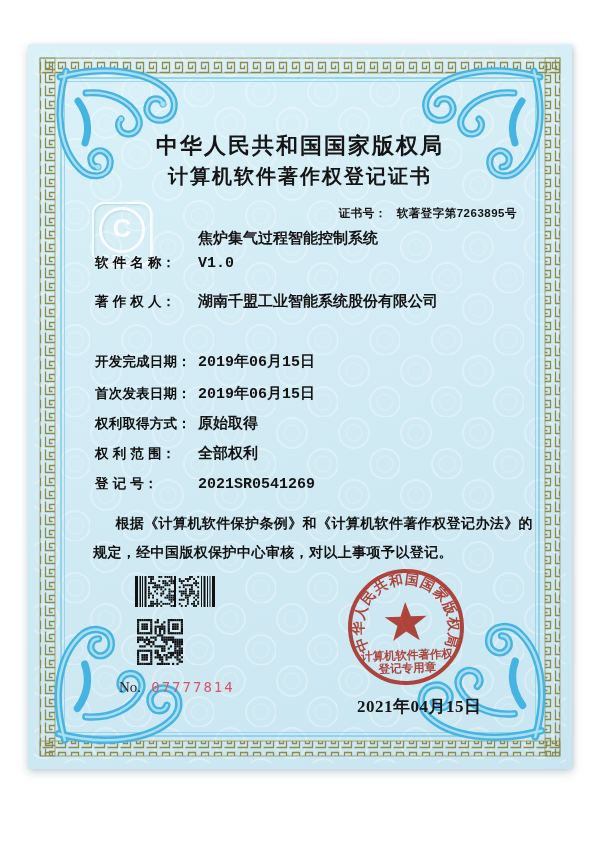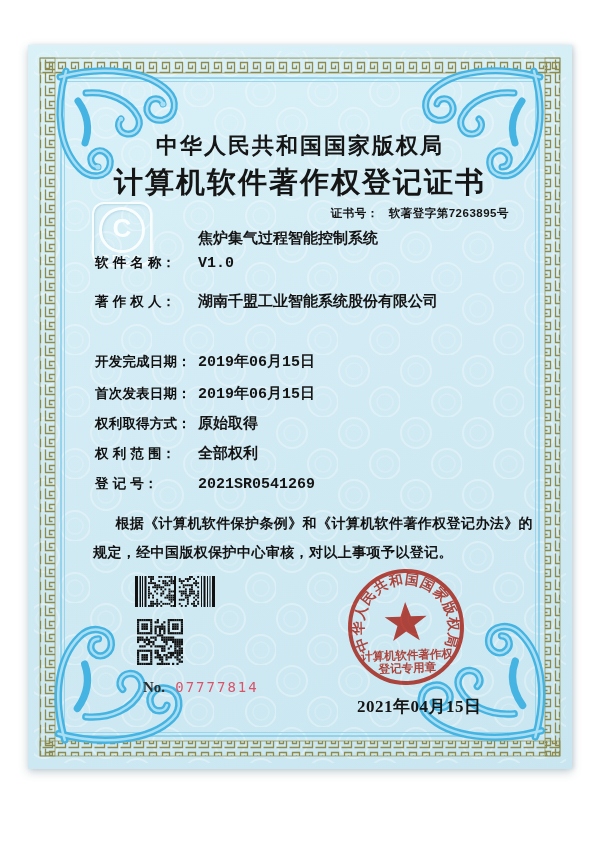--- a/index.html
+++ b/index.html
@@ -7,37 +7,37 @@
         font-family:"Liberation Sans",sans-serif;color:var(--ink,#151515);}
   .paper{position:absolute;left:28px;top:45px;width:544px;height:724px;
          background:linear-gradient(160deg,#daf1f8 0%,var(--paper,#d2ebf4) 45%,#c9e6f0 100%);
          box-shadow:0 3px 9px rgba(50,85,105,.28),2px 0 4px rgba(50,85,105,.12);}
   .abs{position:absolute;}
   svg{display:block;}
   
   .title1{left:0;right:0;top:86px;text-align:center;font-family:"Liberation Serif",serif;
           font-weight:700;font-size:22px;letter-spacing:2px;}
   .title2{left:0;right:0;top:118px;text-align:center;font-family:"Liberation Serif",serif;
-          font-weight:700;font-size:29px;letter-spacing:2px;}
-  .certno{top:161px;right:63px;font-weight:700;font-size:11.5px;letter-spacing:.5px;}
+          font-weight:700;font-size:20px;letter-spacing:2px;}
+  .certno{top:161px;right:55px;font-weight:700;font-size:11.5px;letter-spacing:.5px;}
   .certno .gap{display:inline-block;width:10px;}
   
   .row{left:67px;display:flex;align-items:flex-end;}
   .row .lab{flex:none;width:103px;font-weight:700;font-size:13.5px;letter-spacing:.2px;color:#101010;}
   .row .val{font-family:Liberation Mono, monospace;font-weight:700;font-size:15px;color:#151515;
             line-height:1.1;white-space:nowrap;}
   .val .v2{display:block;margin-top:7px;}
   
   .statement{left:65px;top:464px;width:420px;font-size:14px;font-weight:600;
              line-height:28.5px;letter-spacing:.4px;color:#121212;}
   .statement .l1{text-indent:1.6em;white-space:nowrap;}
   .statement .l2{white-space:nowrap;}
   
   .serial{left:91px;top:633px;font-size:15px;}
-  .serial .no{font-family:"Liberation Serif",serif;color:#2a2a2a;font-weight:700;padding-left:24px;}
+  .serial .no{font-family:"Liberation Serif",serif;color:#2a2a2a;font-weight:400;}
   .serial .num{font-family:"DejaVu Sans Mono",monospace;color:var(--serial-red,#d9536a);
                font-size:14px;letter-spacing:2px;margin-left:6px;}
   
   .issue-date{left:329px;top:632px;font-family:"Liberation Serif",serif;font-weight:700;
               font-size:17px;letter-spacing:.5px;z-index:3;margin-top:18px;}
   
   .seal{left:318px;top:522px;transform:rotate(-2deg);mix-blend-mode:multiply;opacity:.93;z-index:4;}
   
   .emboss{left:64px;top:157px;width:56px;height:60px;border:2px solid rgba(255,255,255,.8);
           border-radius:12px;box-shadow:inset 1px 1px 2px rgba(120,175,200,.35),1px 1px 1px rgba(255,255,255,.6);

